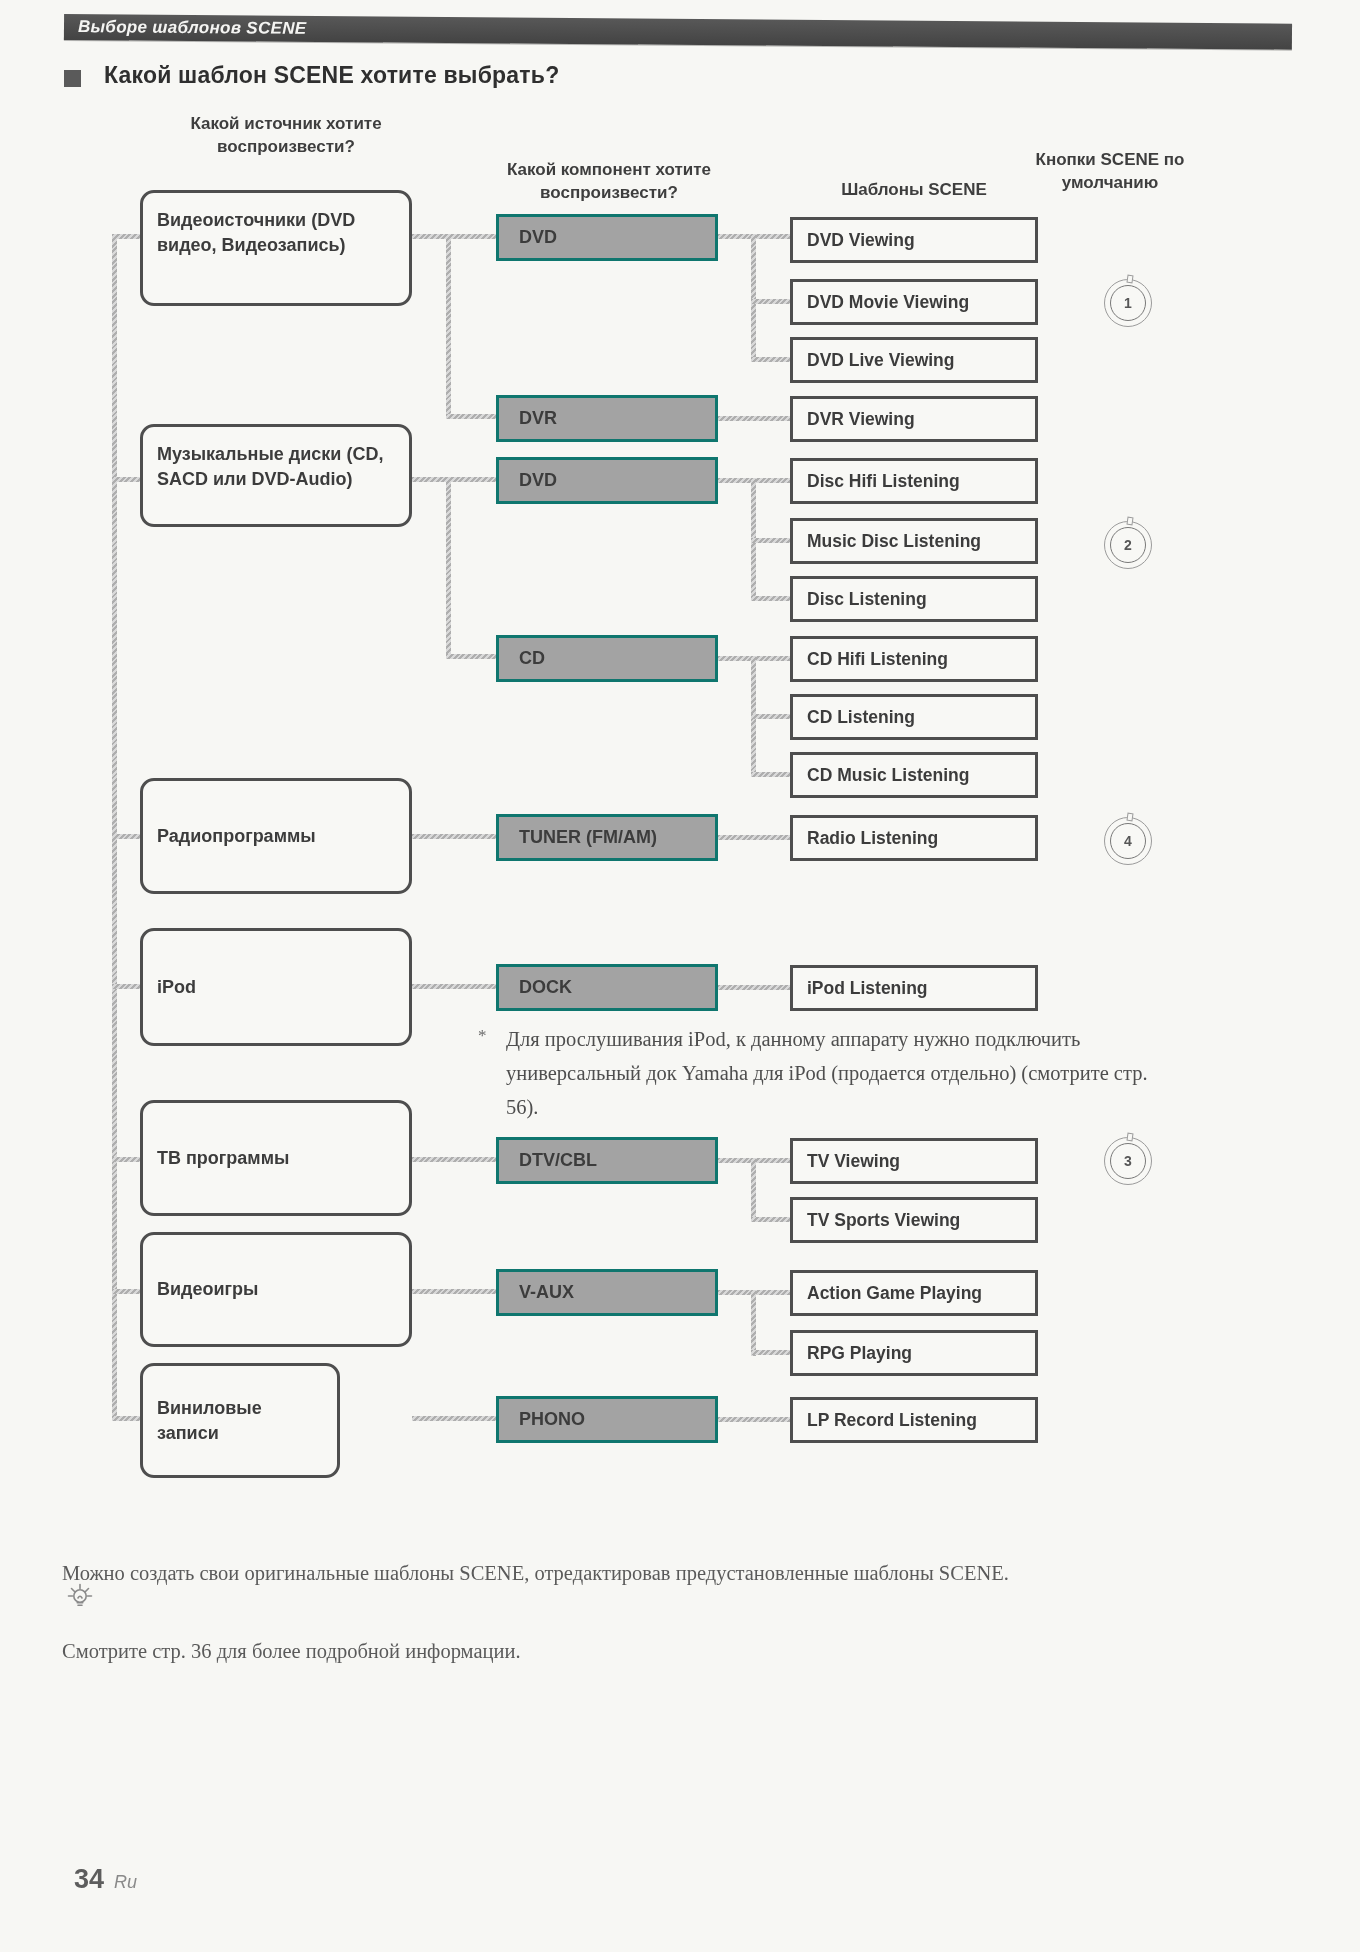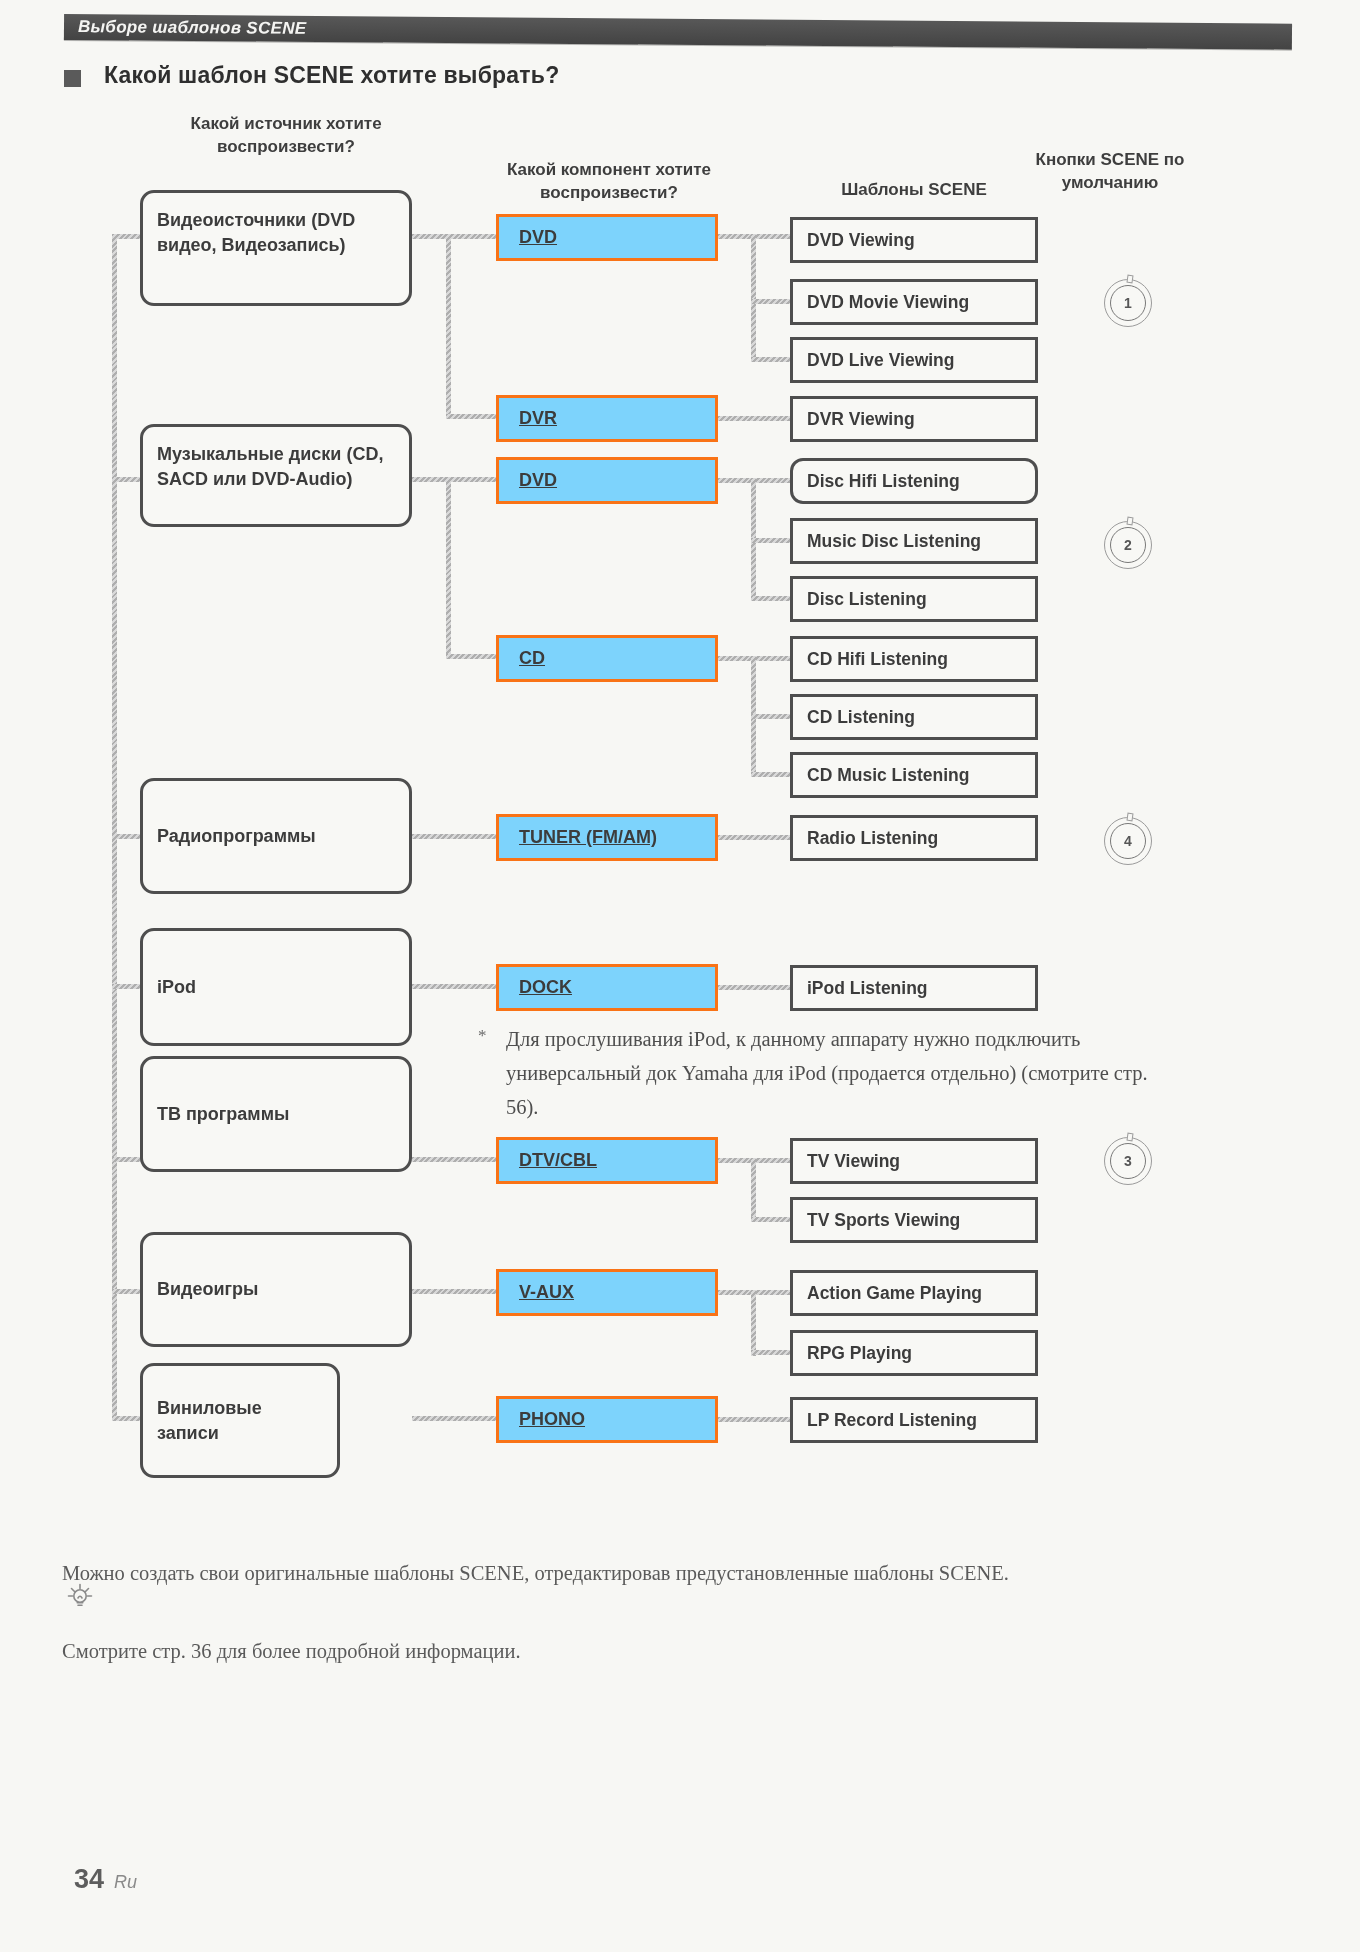--- a/index.html
+++ b/index.html
@@ -47,23 +47,23 @@
   
   .src-box {
     position:absolute; left:140px; width:272px;
     border:3px solid #4e4e4e; border-radius:14px; background:#f8f8f5;
     display:flex; align-items:center; padding:12px 14px;
     font-weight:bold; font-size:18px; line-height:25px; color:#3c3c3c;
   }
   .src-box.top-align { align-items:flex-start; padding-top:15px; }
   .mid-box {
     position:absolute; left:496px; width:222px; height:47px;
-    border:3px solid #f97316; background:#7dd3fc;
+    border:3px solid #0f766e; background:#a3a3a3;
     display:flex; align-items:center; padding-left:20px;
-    font-weight:bold; font-size:18px; color:#3c3c3c;text-decoration:underline;
+    font-weight:bold; font-size:18px; color:#3c3c3c;
   }
   .tpl-box {
     position:absolute; left:790px; width:248px; height:46px;
     border:3px solid #4e4e4e; background:#f8f8f5;
     display:flex; align-items:center; padding-left:14px;
     font-weight:bold; font-size:17.5px; color:#3c3c3c;
   }
   
   .scene-btn {
     position:absolute; left:1104px; width:48px; height:48px;
@@ -166,21 +166,21 @@
   </div>
   <div class="src-box top-align" style="top:424px; height:103px;">
     <span>Музыкальные диски (CD, SACD или DVD-Audio)</span>
   </div>
   <div class="src-box" style="top:778px; height:116px;">
     <span>Радиопрограммы</span>
   </div>
   <div class="src-box" style="top:928px; height:118px;">
     <span>iPod</span>
   </div>
-  <div class="src-box" style="top:1056px; height:116px;">
+  <div class="src-box" style="top:1100px; height:116px;">
     <span>ТВ программы</span>
   </div>
   <div class="src-box" style="top:1232px; height:115px;">
     <span>Видеоигры</span>
   </div>
   <div class="src-box" style="top:1363px; height:115px; width:200px;">
     <span>Виниловые записи</span>
   </div>
 
   <div class="mid-box" style="top:214px;">
@@ -216,21 +216,21 @@
     </div>
   <div class="tpl-box" style="top:279px;">
       <span>DVD Movie Viewing</span>
     </div>
   <div class="tpl-box" style="top:337px;">
       <span>DVD Live Viewing</span>
     </div>
   <div class="tpl-box" style="top:396px;">
       <span>DVR Viewing</span>
     </div>
-  <div class="tpl-box" style="top:458px;border-radius:13px;">
+  <div class="tpl-box" style="top:458px;">
       <span>Disc Hifi Listening</span>
     </div>
   <div class="tpl-box" style="top:576px;">
       <span>Disc Listening</span>
     </div>
   <div class="tpl-box" style="top:518px;">
       <span>Music Disc Listening</span>
     </div>
   <div class="tpl-box" style="top:636px;">
       <span>CD Hifi Listening</span>

